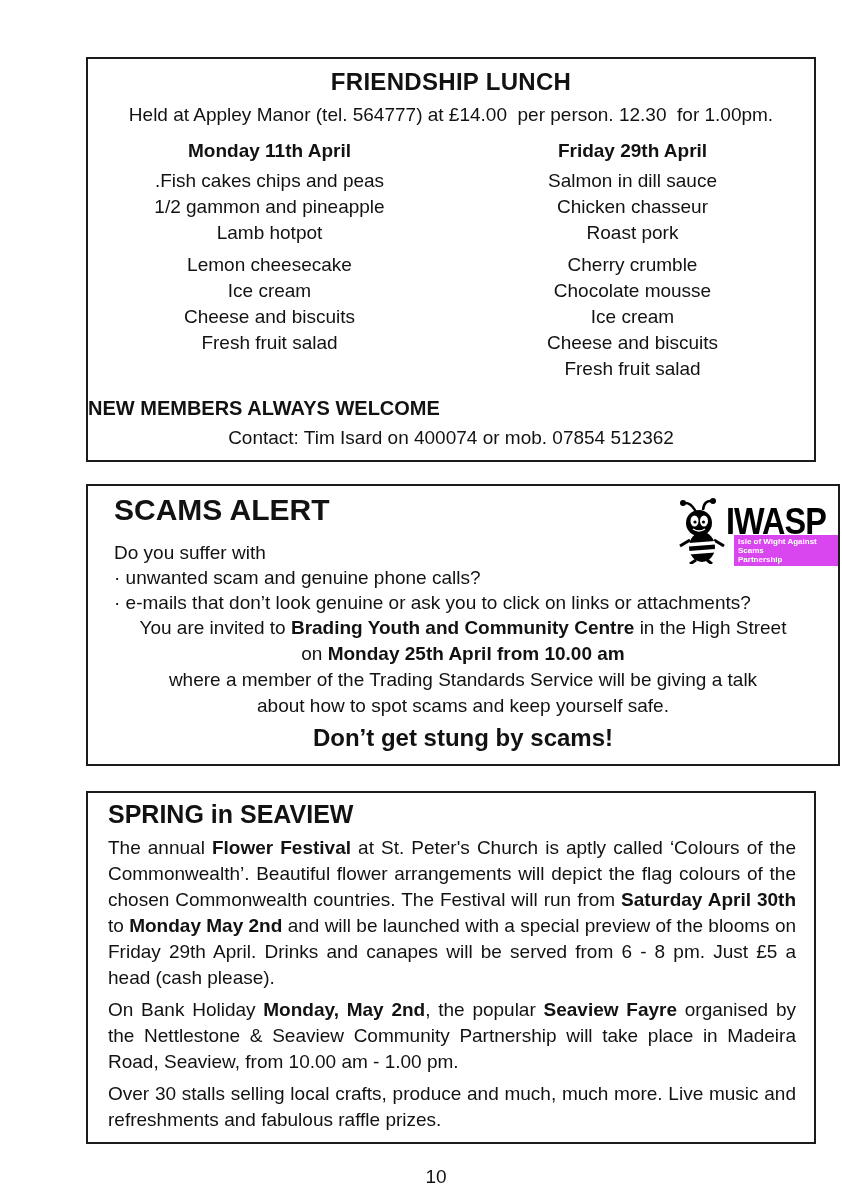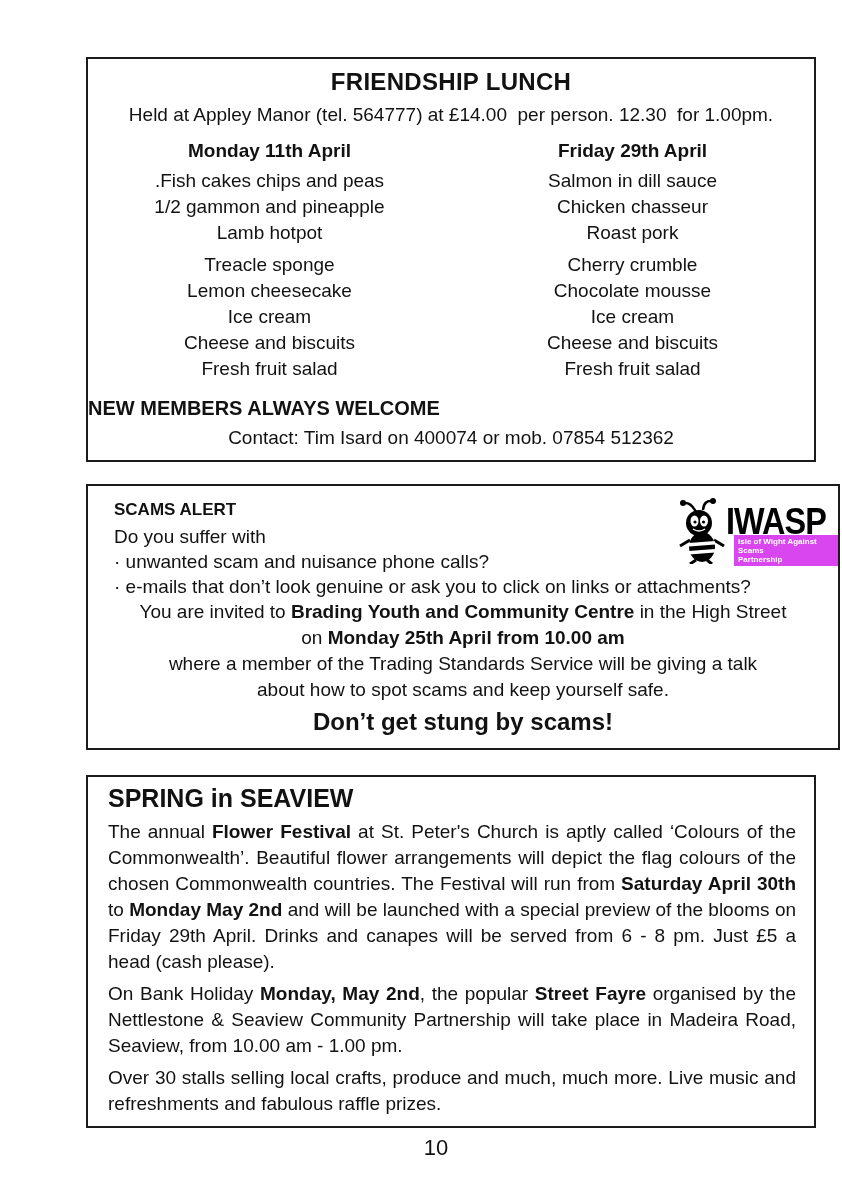--- a/index.html
+++ b/index.html
@@ -37,21 +37,21 @@
   .menu-item { font-size: 19px; line-height: 26px; }
   .course-desserts { margin-top: 6px; }
   .fl-welcome {
     text-align: left; font-size: 20px; line-height: 25px;
     font-weight: 700; margin: 14px 0 0 0;
   }
   .fl-contact { text-align: center; font-size: 19px; line-height: 25px; margin: 4px 0 0 0; }
 
   
   .box-scams { margin-top: 22px; position: relative; padding: 10px 12px 13px 12px; }
-  .sc-title { font-size: 17px; line-height: 28px; font-weight: 700; margin: 0 0 0 0; padding-left: 14px; }
+  .sc-title { font-size: 30px; line-height: 28px; font-weight: 700; margin: 0 0 16px 0; padding-left: 14px; }
   .sc-left { font-size: 19px; line-height: 25px; margin: 0; padding-left: 14px; }
   .sc-center { font-size: 19px; line-height: 26px; margin: 0; text-align: center; }
   .sc-closing { font-size: 24px; line-height: 26px; font-weight: 700; margin-top: 6px; }
   .b { font-weight: 700; }
 
   .iwasp-logo { position: absolute; top: 12px; right: 0; display: flex; align-items: center; }
   .iwasp-text { margin-left: -8px; margin-top: 6px; }
   .iwasp-acronym {
     font-size: 36px; line-height: 30px; font-weight: 800;
     letter-spacing: -1px; transform: scaleX(0.9); transform-origin: left;
@@ -62,41 +62,40 @@
     font-size: 8px; line-height: 9px; padding: 2px 4px;
     margin-top: -2px; margin-left: 8px; width: 96px;
   }
 
   
   .box-spring { margin-top: 25px; padding: 7px 18px 9px 20px; box-sizing: content-box; width: 688px; }
   .sp-title { font-size: 25px; line-height: 28px; font-weight: 700; margin: 0 0 7px 0; }
   .sp-para { font-size: 19px; line-height: 26px; text-align: justify; margin: 0 0 6px 0; }
   .sp-para:last-child { margin-bottom: 0; }
 
-  .page-number { width: 814px; text-align: center; font-size: 22px; margin-top: 7px; }
+  .page-number { width: 814px; text-align: center; font-size: 19px; margin-top: 22px; }
 </style>
 </head>
 <body>
 
 <div class="page">
 
   <section class="box box-friendship">
     <h1 class="fl-title">FRIENDSHIP LUNCH</h1>
     <p class="fl-subtitle">Held at Appley Manor (tel. 564777) at £14.00  per person. 12.30  for 1.00pm.</p>
 
     <div class="menu-columns">
       <div class="menu-col">
         <h2 class="menu-date">Monday 11th April</h2>
         <div class="course">
           <div class="menu-item">.Fish cakes chips and peas</div>
           <div class="menu-item">1/2 gammon and pineapple</div>
           <div class="menu-item">Lamb hotpot</div>
         </div>
         <div class="course course-desserts">
-          <div class="menu-item">Treacle sponge</div>
           <div class="menu-item">Lemon cheesecake</div>
           <div class="menu-item">Ice cream</div>
           <div class="menu-item">Cheese and biscuits</div>
           <div class="menu-item">Fresh fruit salad</div>
         </div>
       </div>
       <div class="menu-col">
         <h2 class="menu-date">Friday 29th April</h2>
         <div class="course">
           <div class="menu-item">Salmon in dill sauce</div>
@@ -143,31 +142,31 @@
         <div class="iwasp-acronym">IWASP</div>
         <div class="iwasp-caption">
           <div>Isle of Wight Against Scams</div>
           <div>Partnership</div>
         </div>
       </div>
     </div>
 
     <h1 class="sc-title">SCAMS ALERT</h1>
     <p class="sc-left">Do you suffer with</p>
-    <p class="sc-left">· unwanted scam and nuisance phone calls?</p>
+    <p class="sc-left">· unwanted scam and genuine phone calls?</p>
     <p class="sc-left">· e-mails that don’t look genuine or ask you to click on links or attachments?</p>
     <p class="sc-center"><span>You are invited to </span><span class="b">Brading Youth and Community Centre</span><span> in the High Street</span></p>
     <p class="sc-center"><span>on </span><span class="b">Monday 25th April from 10.00 am</span></p>
     <p class="sc-center"><span>where a member of the Trading Standards Service will be giving a talk</span></p>
     <p class="sc-center"><span>about how to spot scams and keep yourself safe.</span></p>
     <p class="sc-center sc-closing">Don’t get stung by scams!</p>
   </section>
 
   <section class="box box-spring">
     <h1 class="sp-title">SPRING in SEAVIEW</h1>
     <p class="sp-para"><span>The annual </span><span class="b">Flower Festival</span><span> at St. Peter's Church is aptly called ‘Colours of the Commonwealth’. Beautiful flower arrangements will depict the flag colours of the chosen Commonwealth countries. The Festival will run from </span><span class="b">Saturday April 30th</span><span> to </span><span class="b">Monday May 2nd</span><span> and will be launched with a special preview of the blooms on Friday 29th April.  Drinks and canapes will be served from 6 - 8 pm.  Just £5 a head (cash please).</span></p>
-    <p class="sp-para"><span>On Bank Holiday </span><span class="b">Monday, May 2nd</span><span>, the popular </span><span class="b">Street Fayre</span><span> organised by the Nettlestone &amp; Seaview Community Partnership will take place in Madeira Road, Seaview, from 10.00 am - 1.00 pm.</span></p>
+    <p class="sp-para"><span>On Bank Holiday </span><span class="b">Monday, May 2nd</span><span>, the popular </span><span class="b">Seaview Fayre</span><span> organised by the Nettlestone &amp; Seaview Community Partnership will take place in Madeira Road, Seaview, from 10.00 am - 1.00 pm.</span></p>
     <p class="sp-para"><span>Over 30 stalls selling local crafts, produce and much, much more. Live music and refreshments and fabulous raffle prizes.</span></p>
   </section>
 
   <div class="page-number">10</div>
 
 </div>
 
 </body></html>

